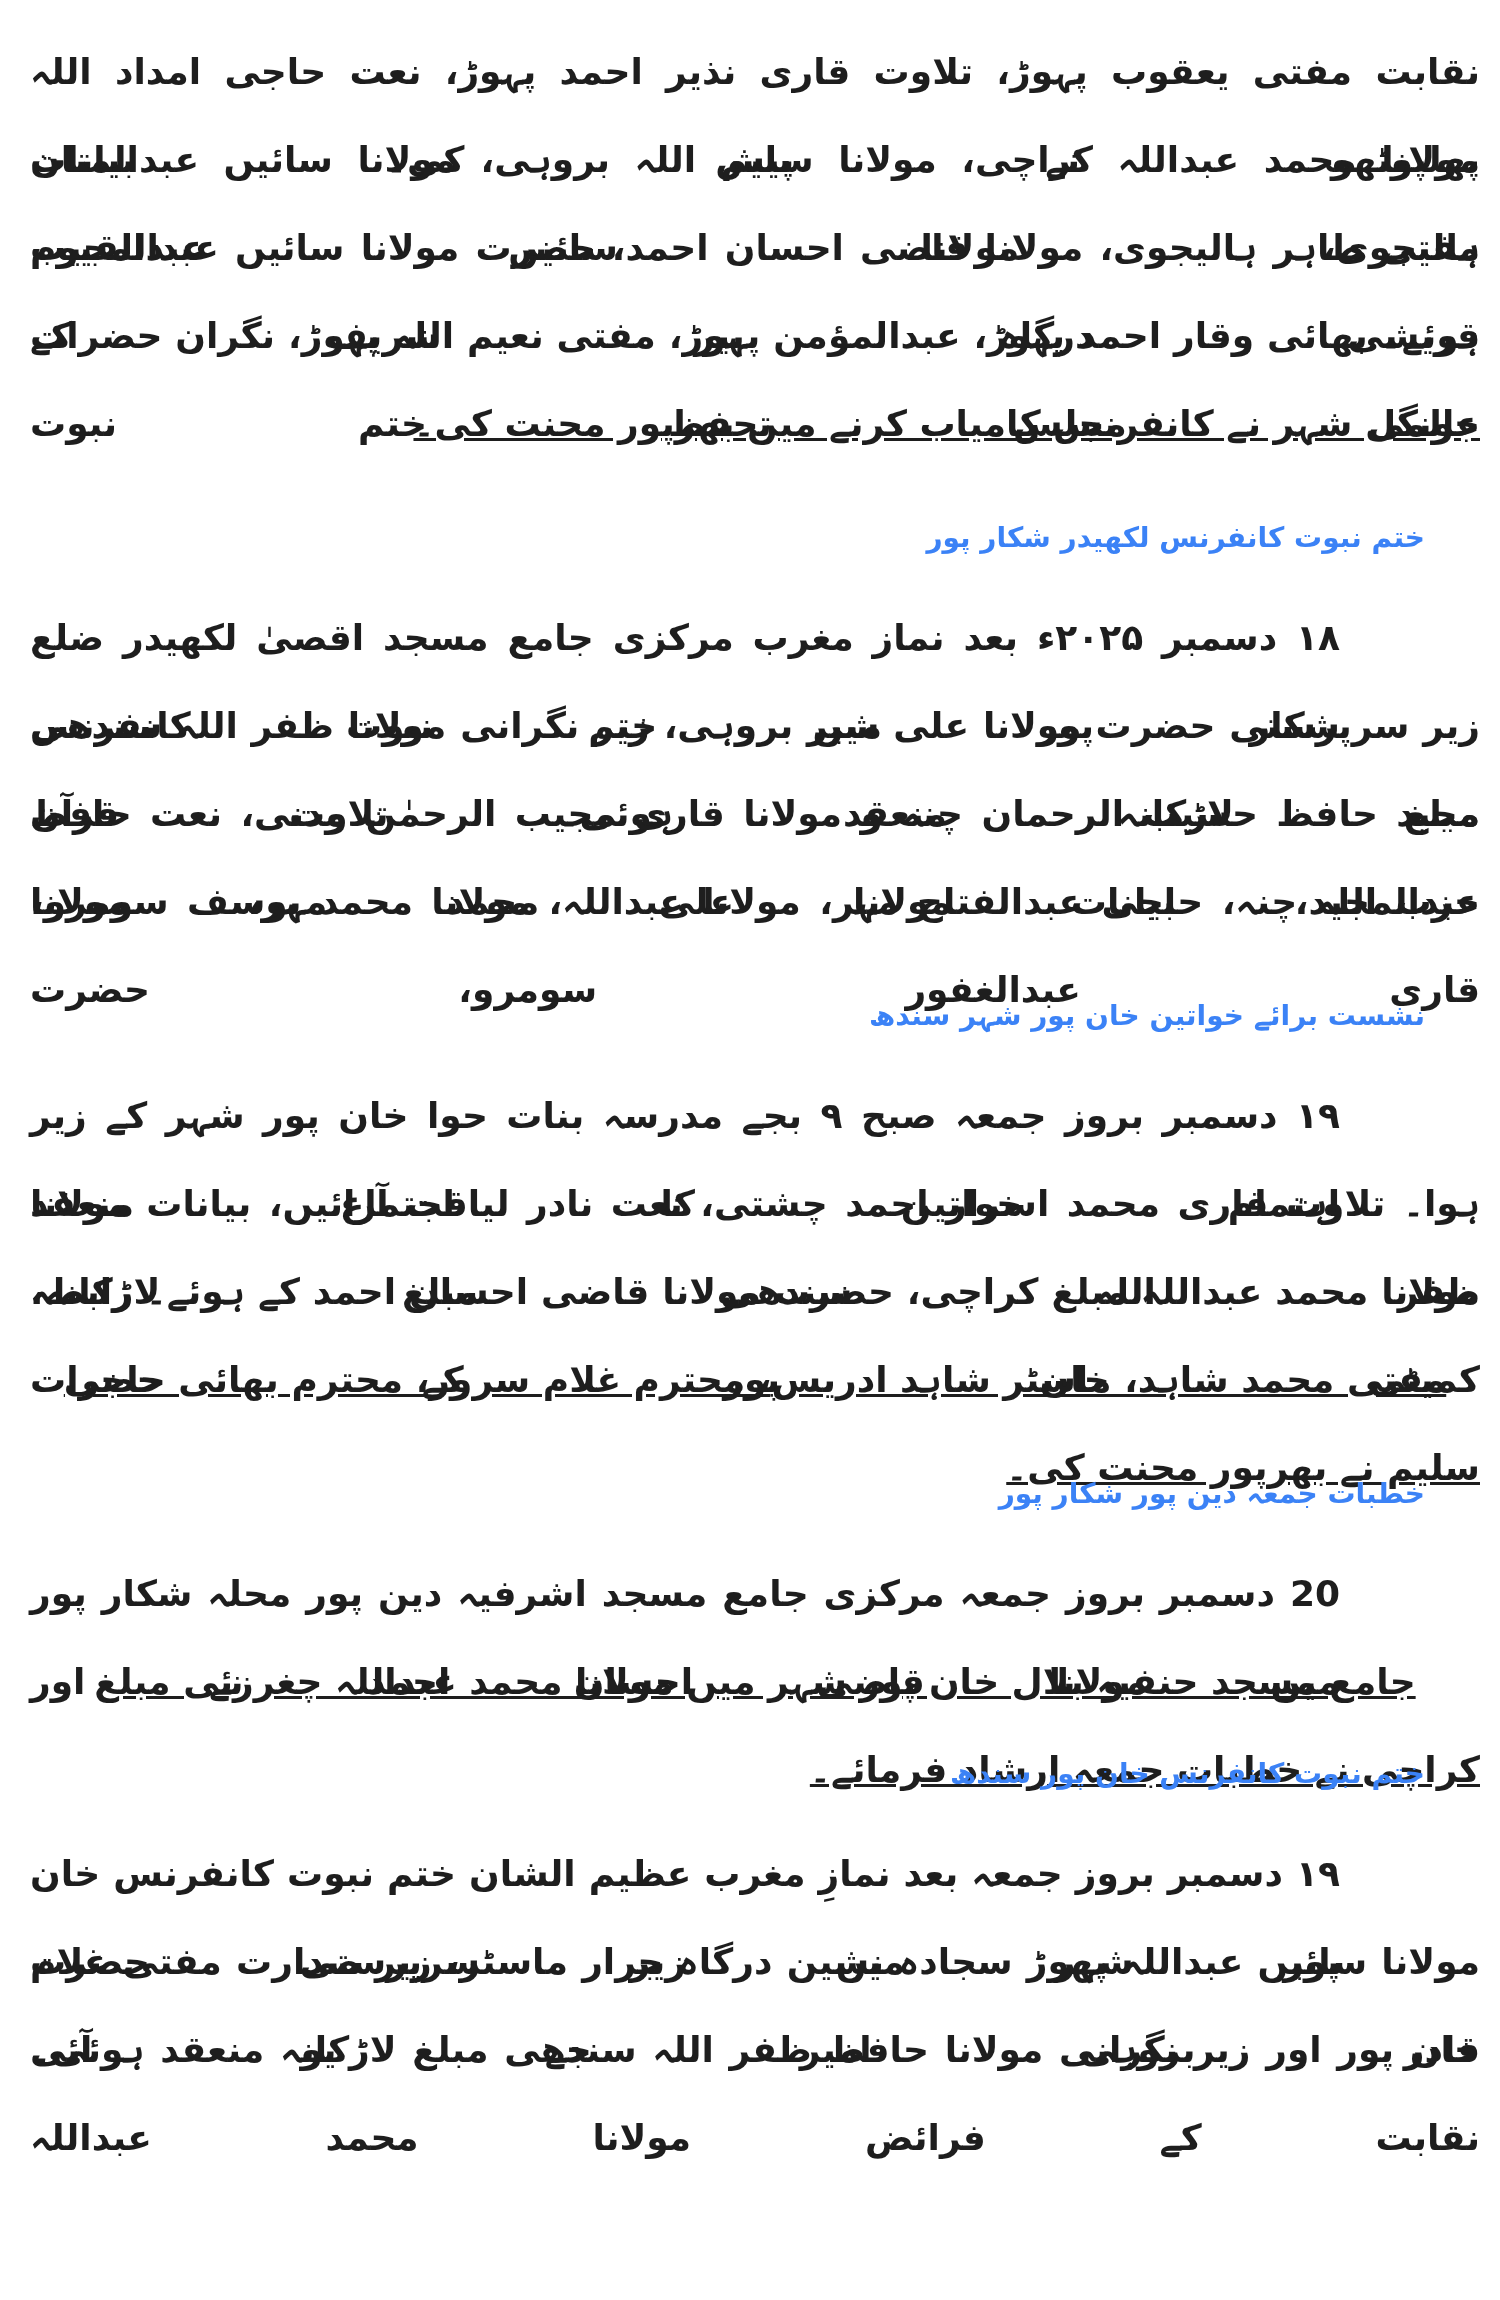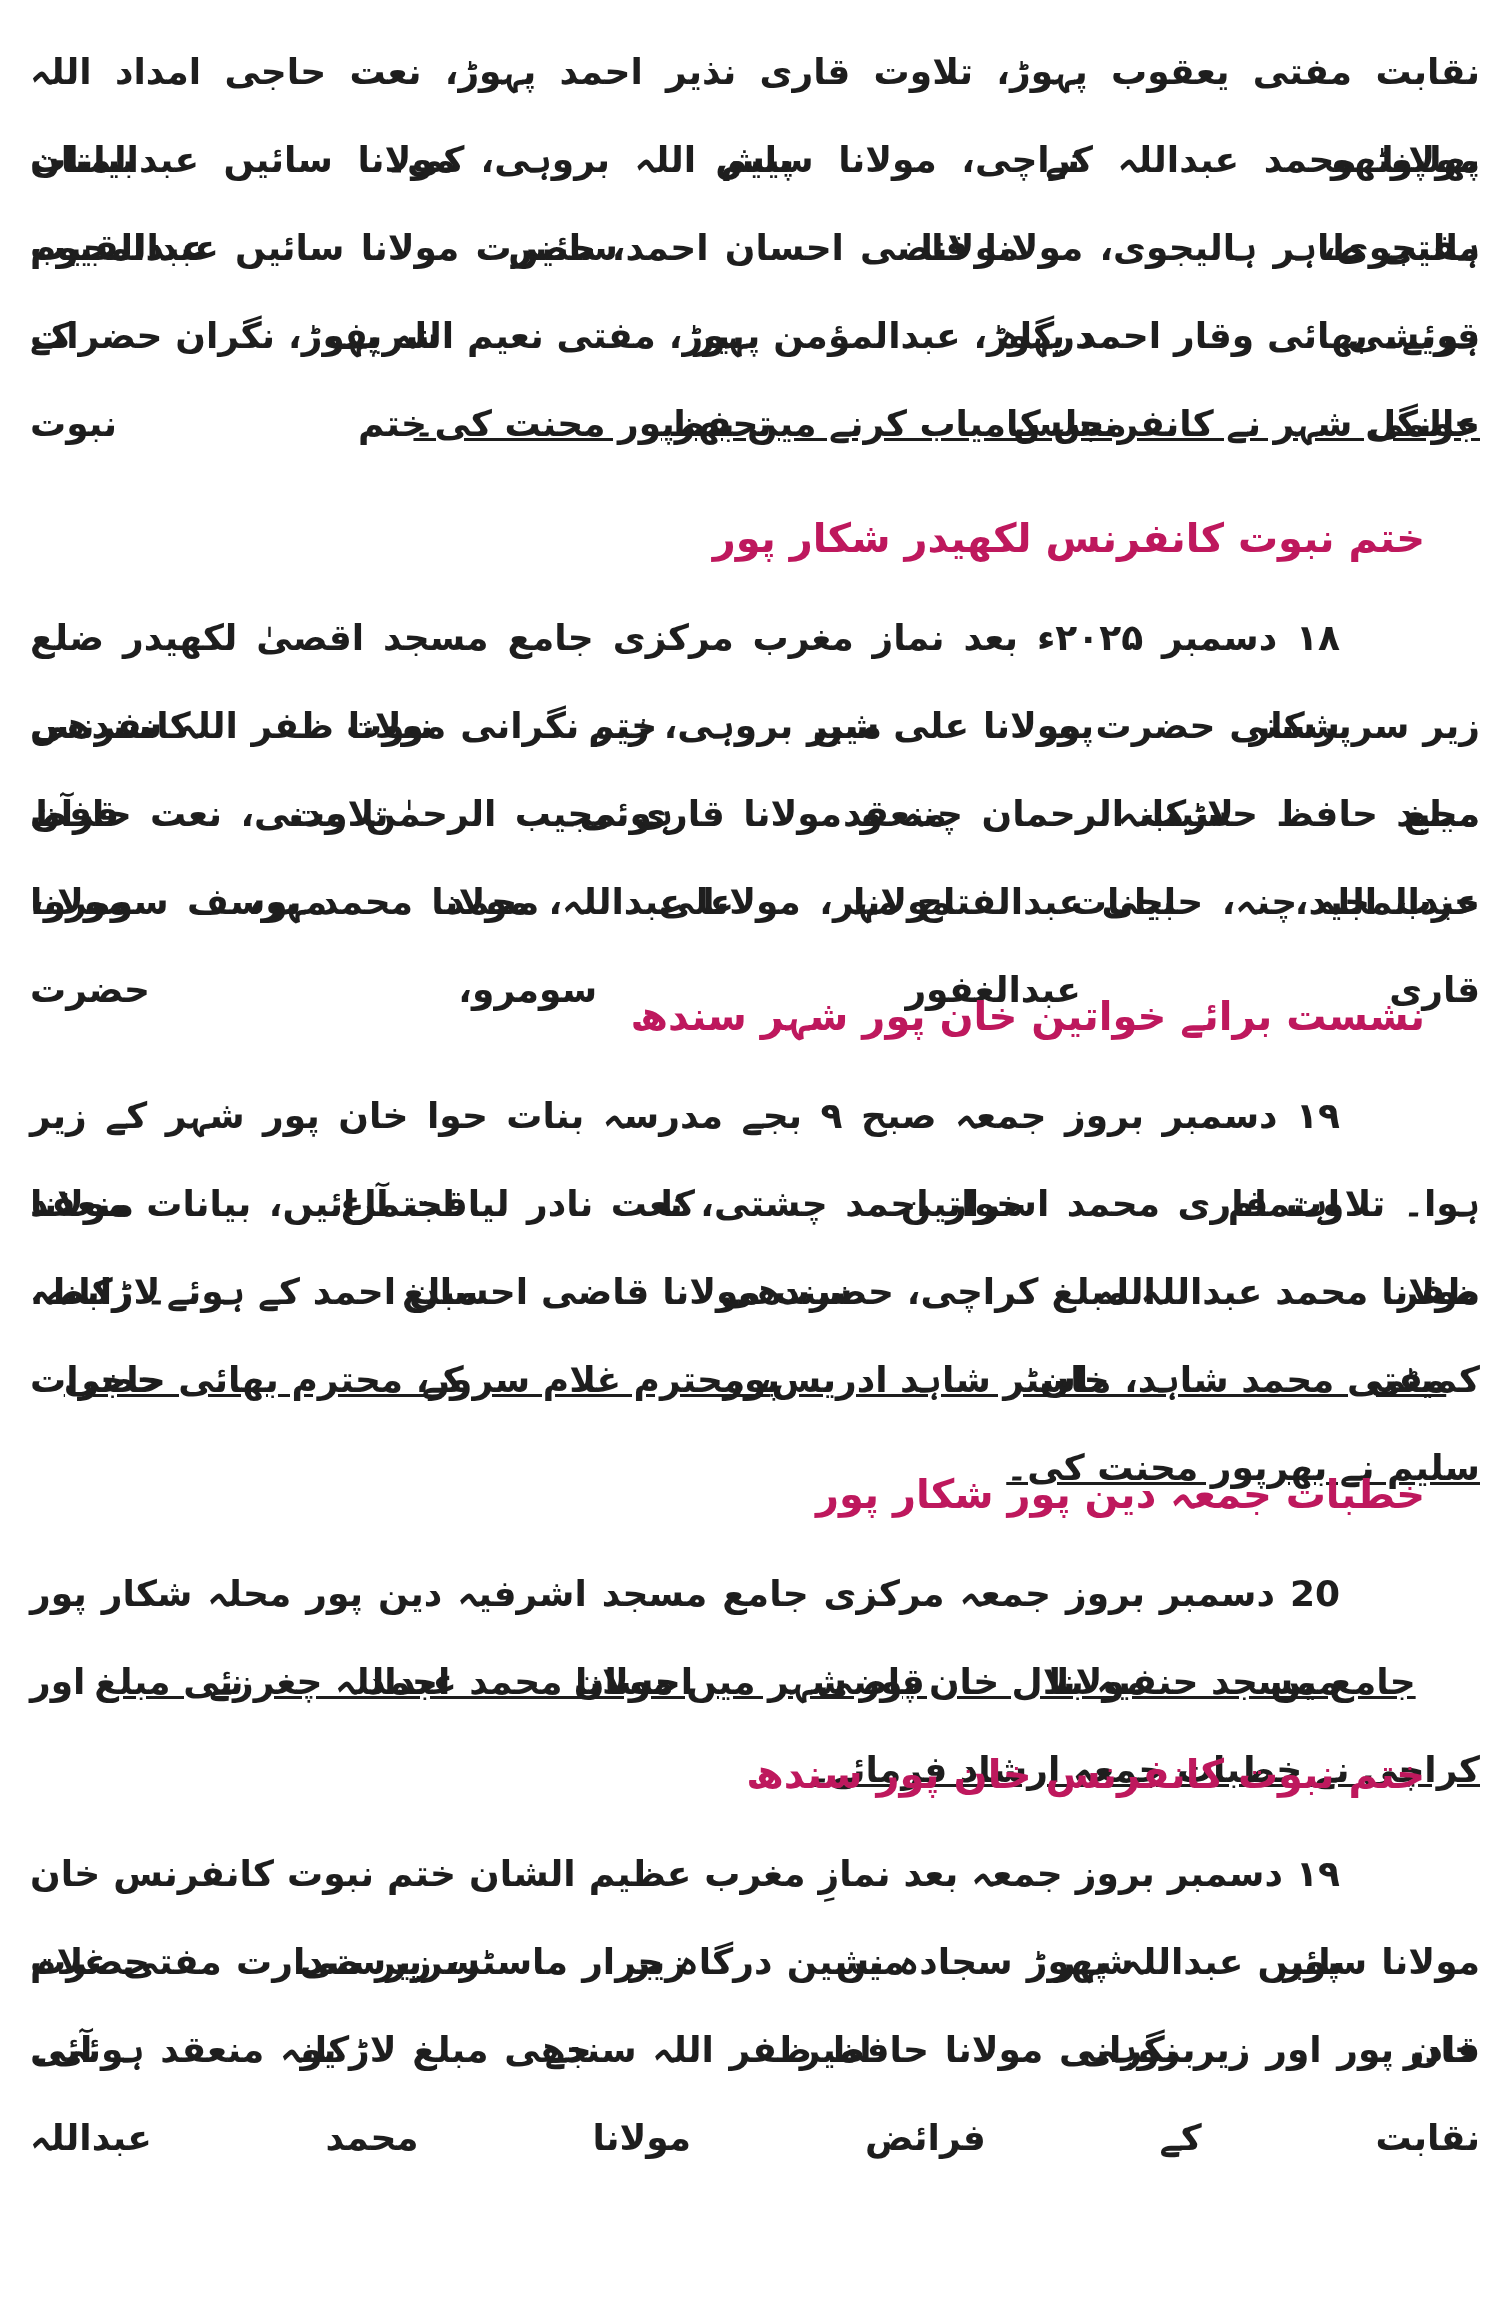--- a/index.html
+++ b/index.html
@@ -42,23 +42,23 @@
     text-decoration: underline;
   }
   .heading {
     height: 96px;
     margin-top: 22px;
     margin-bottom: 8px;
     padding-left: 0;
     margin-right: 55px;
     font-family: "DejaVu Sans", sans-serif;
     font-weight: bold;
-    font-size: 40px;
+    font-size: 28px;
     line-height: 96px;
-    color: #be185d;
+    color: #3b82f6;
     text-align: right;
     text-align-last: right;
     overflow: visible;
   }
   .heading.tight {
     margin-top: 0;
   }
 </style>
 </head>
 <body>

